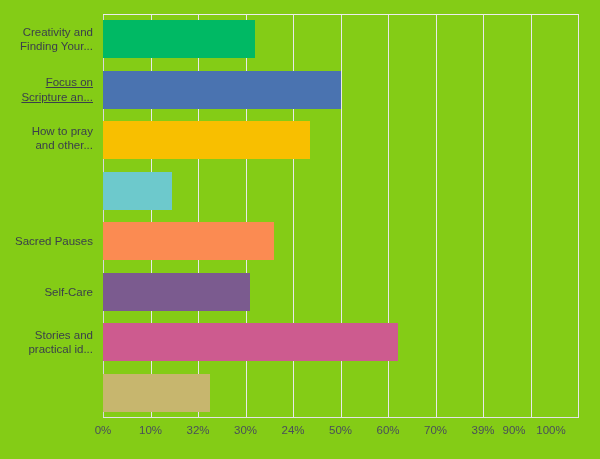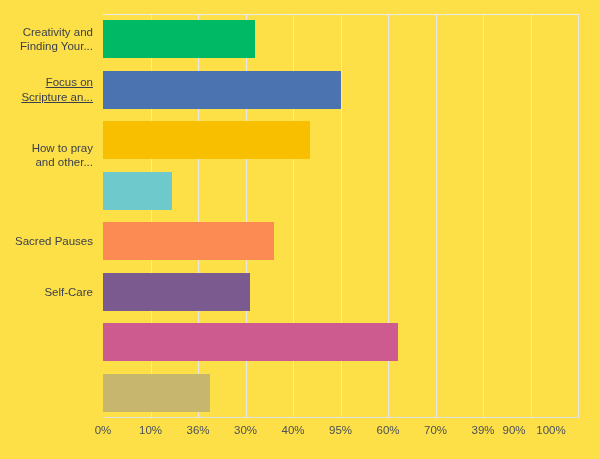--- a/index.html
+++ b/index.html
@@ -11,21 +11,21 @@
     height: 459px;
     background: #ffffff;
     font-family: "Liberation Sans", sans-serif;
     overflow: hidden;
   }
 
   #chart-root {
     position: relative;
     width: 600px;
     height: 459px;
-    background: #fde047;
+    background: #84cc16;
   }
 
   
   .plot-area {
     position: absolute;
     left: 103px;
     top: 14px;
     width: 475px;
     height: 404px;
   }
@@ -127,24 +127,26 @@
 </head>
 <body>
 
 <div id="chart-root">
 
   <div class="cat-labels">
       <div class="cat-label" style="top: 0px; height: 50.5px;">Creativity and
 Finding Your...</div>
       <div class="cat-label" style="top: 50.5px; height: 50.5px; text-decoration: underline;">Focus on
 Scripture an...</div>
-      <div class="cat-label" style="top: 116px; height: 50.5px; text-align: right;">How to pray
+      <div class="cat-label" style="top: 99px; height: 50.5px; text-align: right;">How to pray
 and other...</div>
       <div class="cat-label" style="top: 202px; height: 50.5px;">Sacred Pauses</div>
       <div class="cat-label" style="top: 252.5px; height: 50.5px;">Self-Care</div>
+      <div class="cat-label" style="top: 303px; height: 50.5px;">Stories and
+practical id...</div>
     </div>
 
   <div class="plot-area">
     <div class="gridlines">
         <div class="gridline axis-origin" style="left: 0px;"></div>
         <div class="gridline" style="left: 47.5px;"></div>
         <div class="gridline" style="left: 95px;"></div>
         <div class="gridline" style="left: 142.5px;"></div>
         <div class="gridline" style="left: 190px;"></div>
         <div class="gridline" style="left: 237.5px;"></div>
@@ -180,24 +182,24 @@
         </div>
         <div class="bar-row" style="top: 353.5px; height: 50.5px;">
           <div class="bar" title="Writing as a spiritual...: 22.5%" style="width: 106.875px; background: rgb(199, 182, 110); top: 6.25px;"></div>
         </div>
       </div>
   </div>
 
   <div class="x-ticks">
       <div class="x-tick" style="left: 0px;">0%</div>
       <div class="x-tick" style="left: 47.5px;">10%</div>
-      <div class="x-tick" style="left: 95px;">36%</div>
+      <div class="x-tick" style="left: 95px;">32%</div>
       <div class="x-tick" style="left: 142.5px;">30%</div>
-      <div class="x-tick" style="left: 190px;">40%</div>
-      <div class="x-tick" style="left: 237.5px;">95%</div>
+      <div class="x-tick" style="left: 190px;">24%</div>
+      <div class="x-tick" style="left: 237.5px;">50%</div>
       <div class="x-tick" style="left: 285px;">60%</div>
       <div class="x-tick" style="left: 332.5px;">70%</div>
       <div class="x-tick" style="left: 380px;">39%</div>
       <div class="x-tick" style="left: 411px;">90%</div>
       <div class="x-tick" style="left: 448px;">100%</div>
     </div>
 
 </div>
 
 </body></html>

